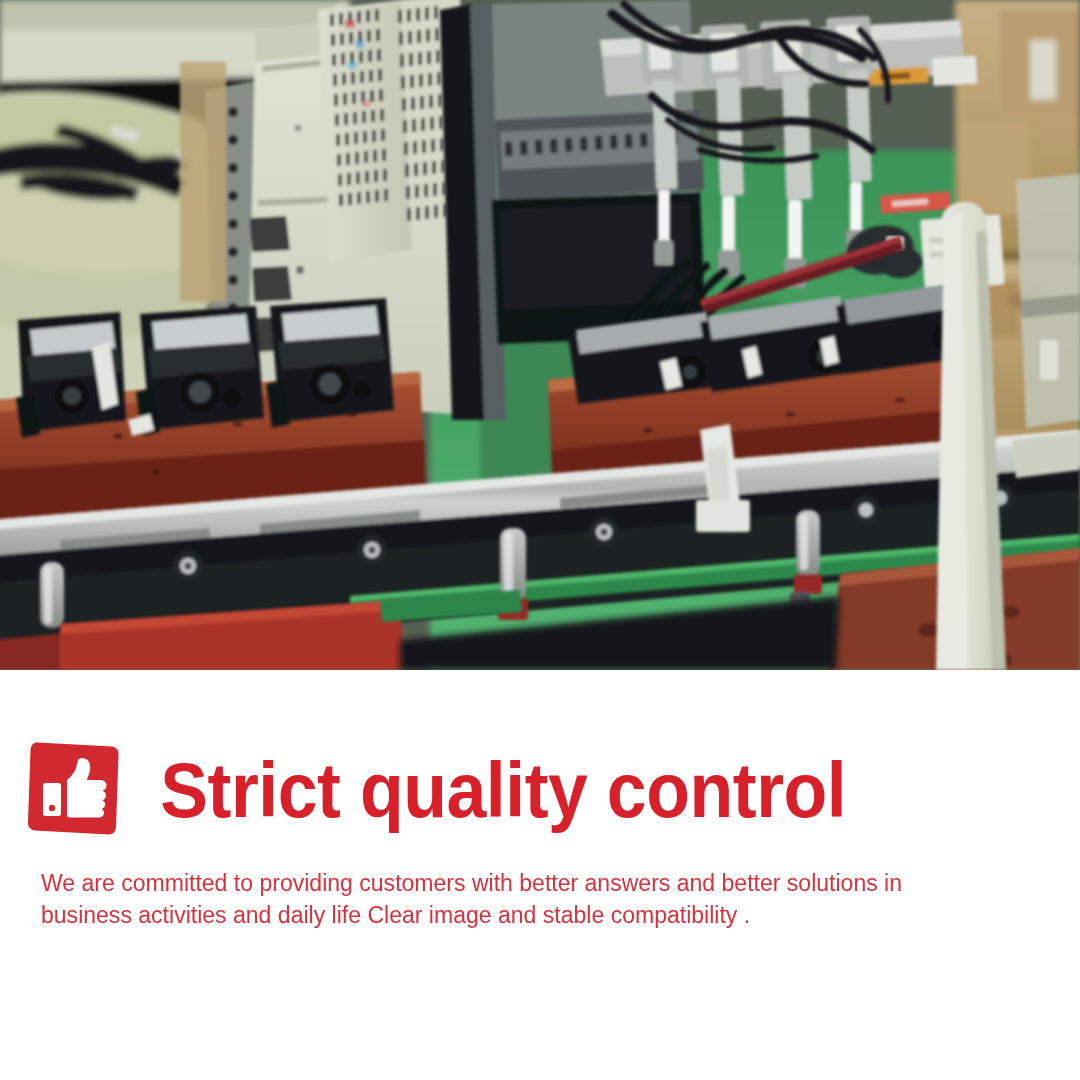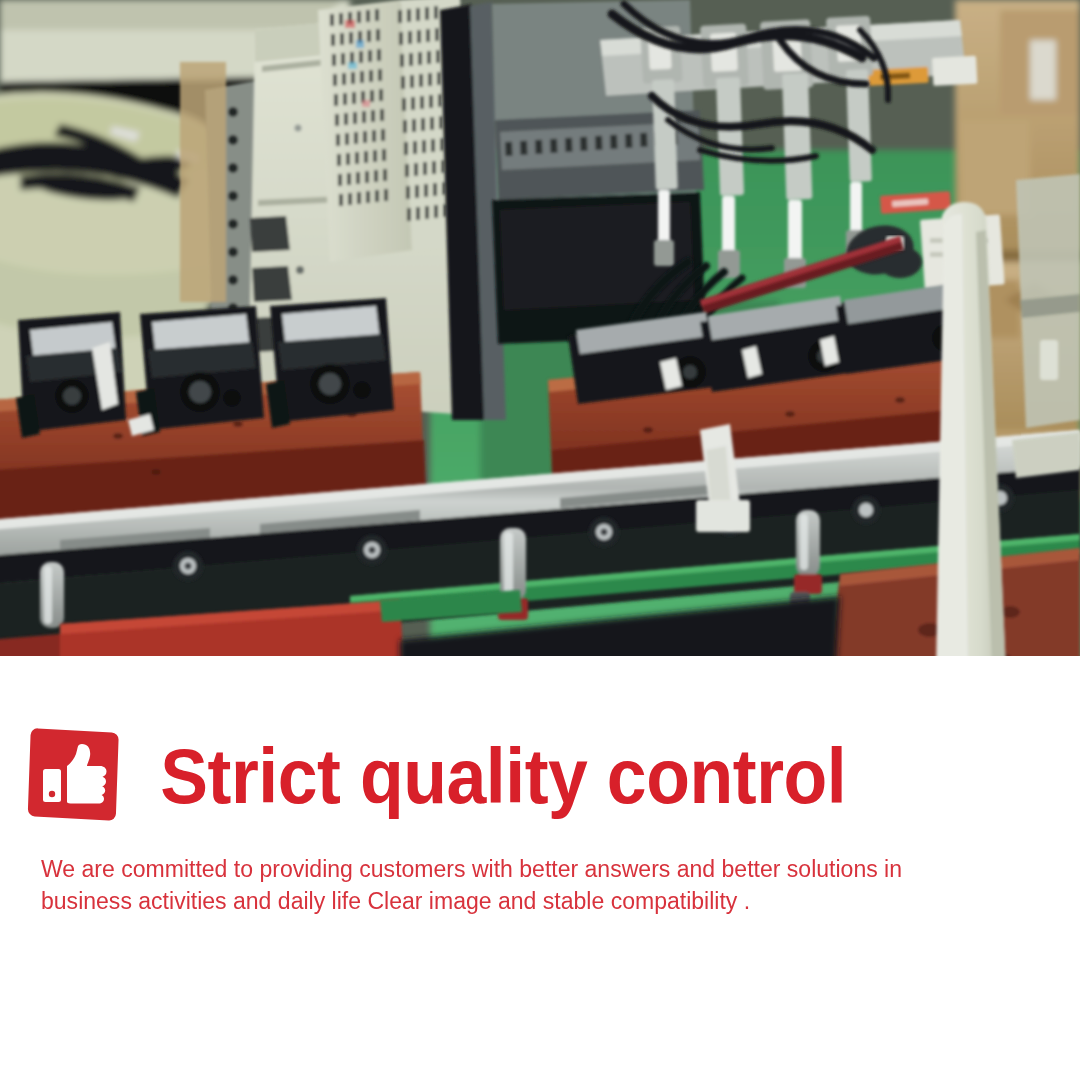--- a/index.html
+++ b/index.html
@@ -31,21 +31,21 @@
     height: 670px;
     overflow: hidden;
     background: #7d8a72;
   }
   .photo-svg { display: block; width: 1080px; height: 670px; }
 
   
   .caption {
     position: absolute;
     left: 0;
-    top: 656px;
+    top: 670px;
     width: 1080px;
     height: 410px;
     background: #ffffff;
   }
 
   .headline-row {
     position: absolute;
     left: 27px;
     top: 68px;
     display: flex;

